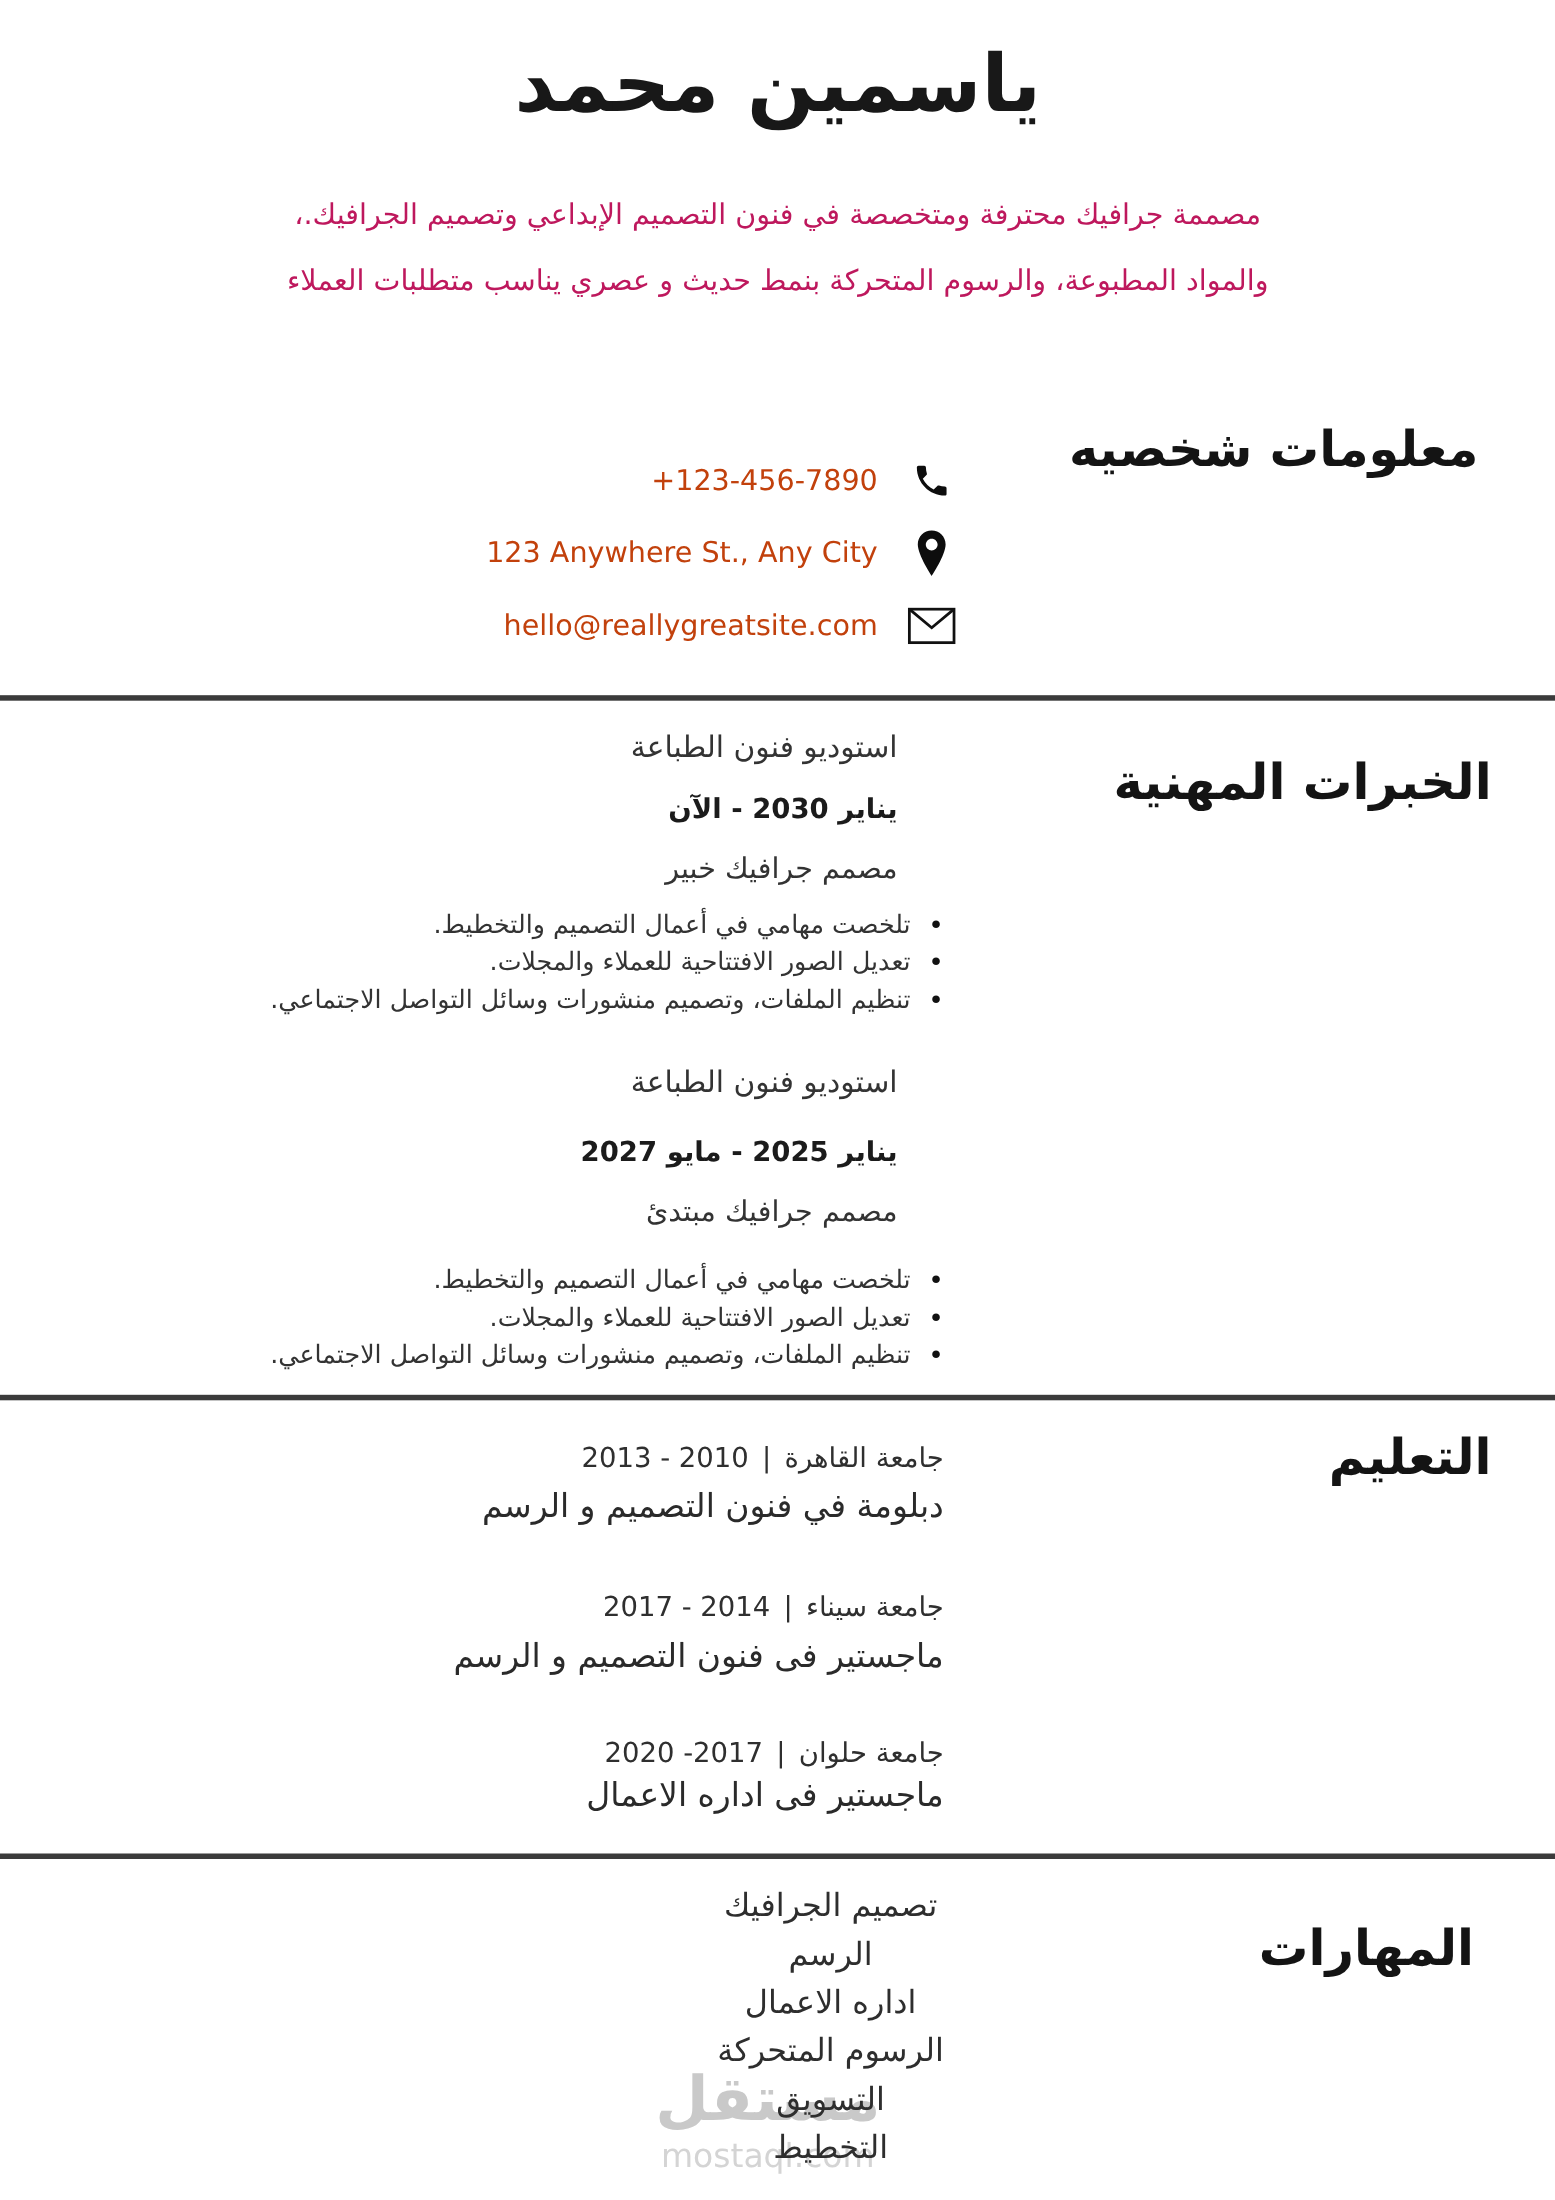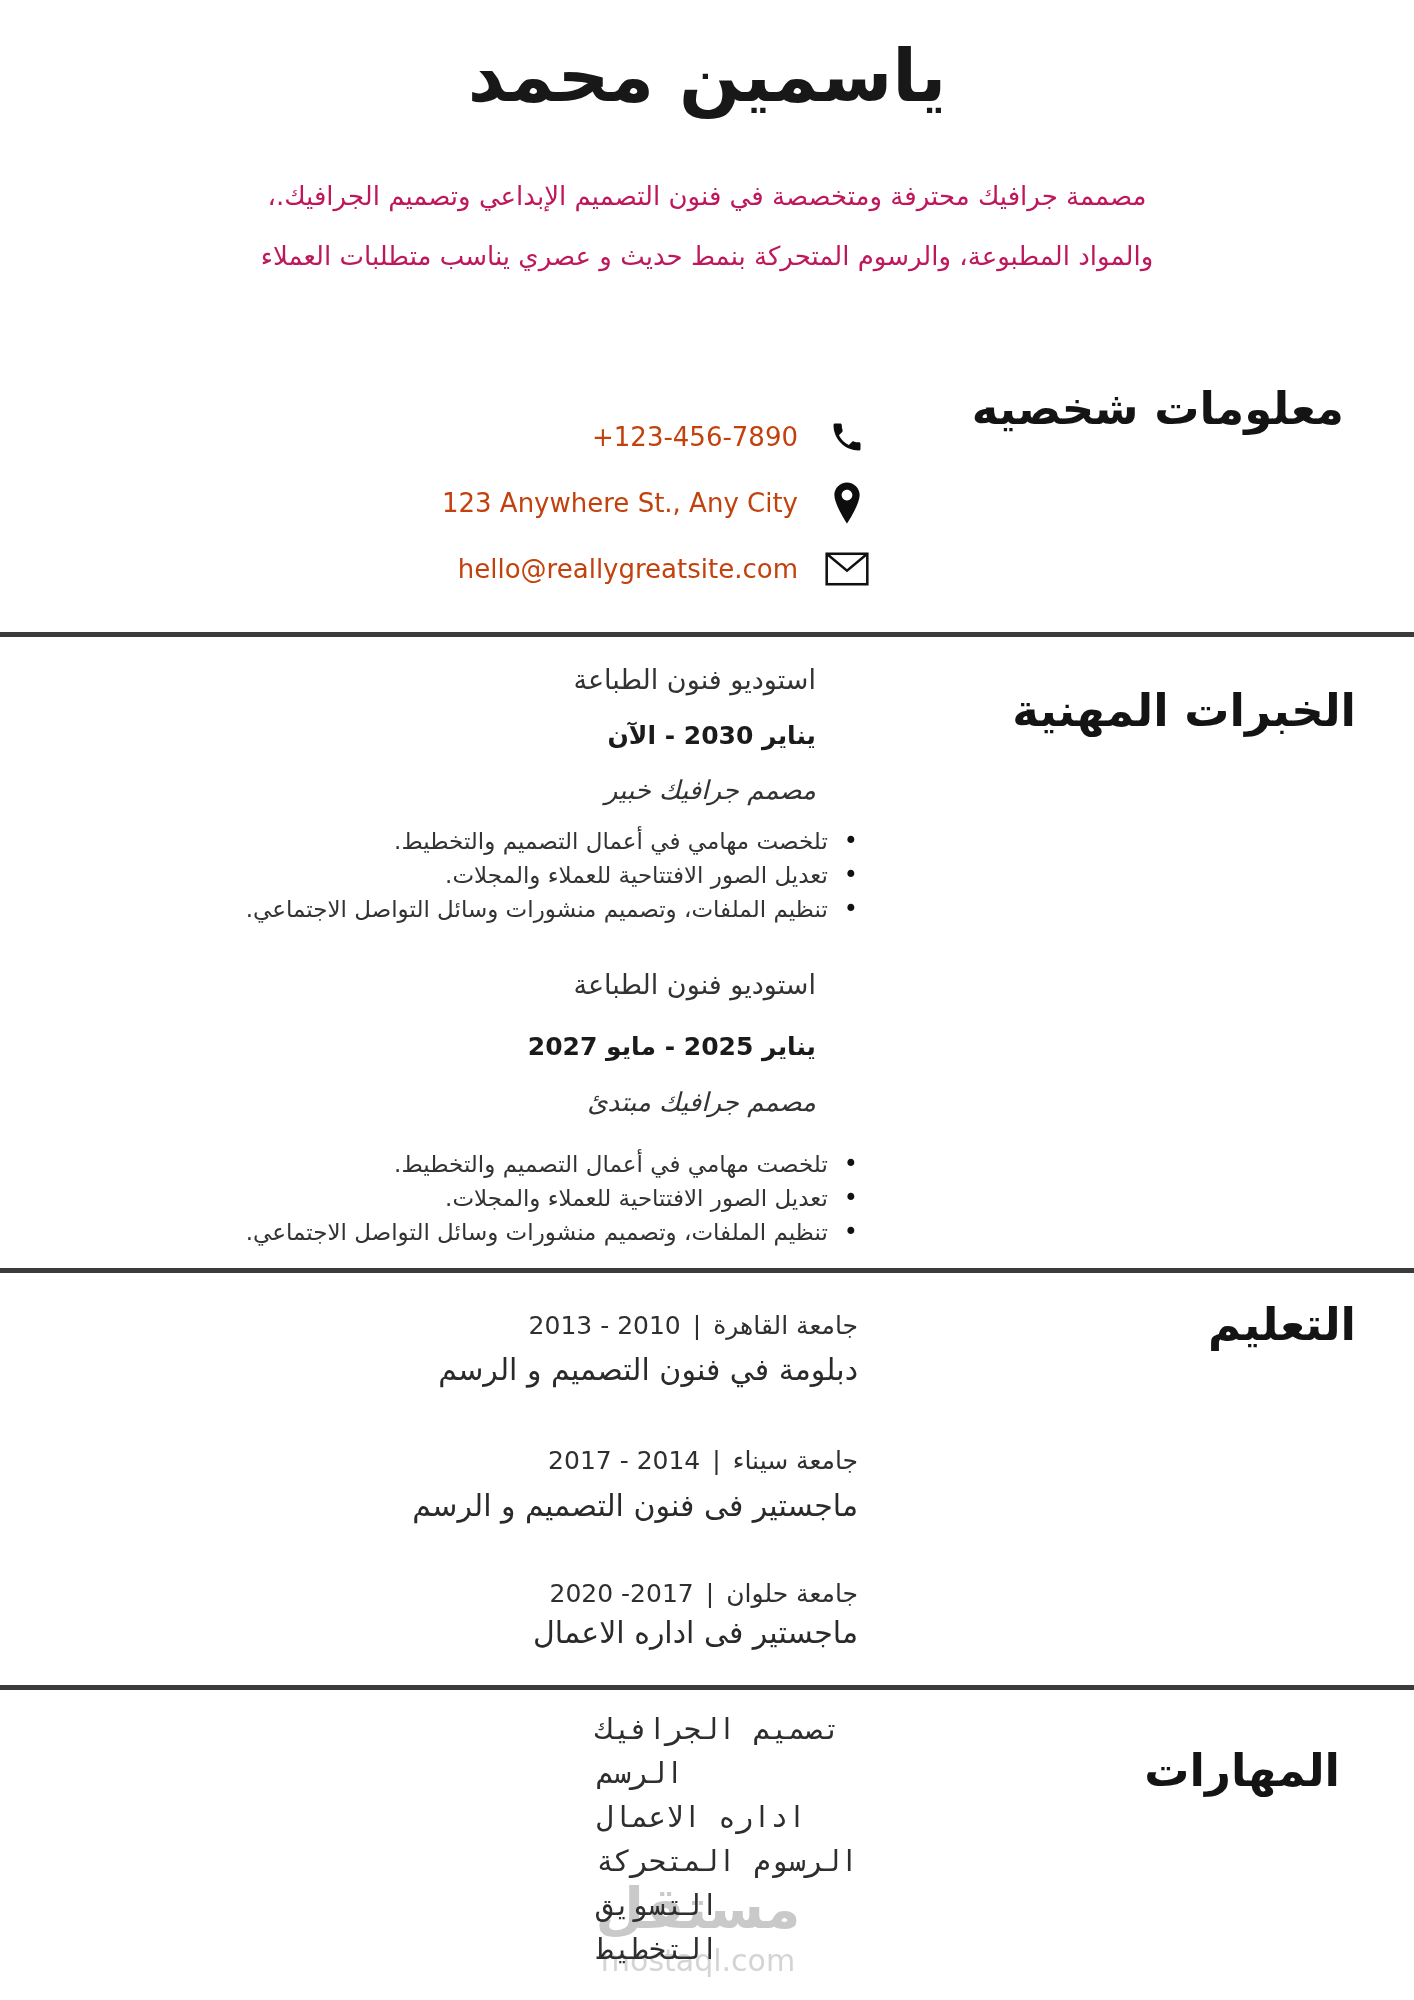--- a/index.html
+++ b/index.html
@@ -54,36 +54,36 @@
   
   .rule { left: 0; width: 1414px; height: 5px; background: #3b3b3b; }
   .rule-1 { top: 632px; }
   .rule-2 { top: 1268px; }
   .rule-3 { top: 1685px; }
 
   
   .job-line { right: 598px; text-align: right; white-space: nowrap; }
   .job-company { font-size: 27px; color: #333333; }
   .job-period  { font-size: 25px; font-weight: bold; color: #1b1b1b; }
-  .job-role    { font-size: 26px; color: #333333; font-style: italic; }
+  .job-role    { font-size: 26px; color: #333333; }
   .bullets { right: 556px; text-align: right; }
   .bullet-row {
     display: flex; justify-content: flex-start;
     gap: 16px; line-height: 34px;
     font-size: 23px; color: #333333; white-space: nowrap;
   }
   .bullet-marker { color: #111111; font-size: 24px; }
 
   
   .edu-entry-line { right: 556px; text-align: center; font-size: 25px; color: #2f2f2f; white-space: nowrap; }
   .edu-sep { margin: 0 12px; color: #2f2f2f; }
   .edu-degree { right: 556px; text-align: right; font-size: 30px; color: #2a2a2a; white-space: nowrap; }
 
   
-  .skills-list { top: 1710px; right: 556px; text-align: left; font-family: Liberation Mono, monospace; }
+  .skills-list { top: 1710px; right: 556px; text-align: center; }
   .skill-item { font-size: 29px; line-height: 44px; color: #2e2e2e; white-space: nowrap; }
 
   
   .watermark {
     top: 1876px; left: 588px; width: 220px;
     text-align: center; z-index: 0;
   }
   .watermark-logo { font-size: 56px; font-weight: bold; color: #c9c9c9; }
   .watermark-domain { font-size: 30px; color: #d4d4d4; margin-top: 2px; direction: ltr; }
   .content-layer { z-index: 1; }

